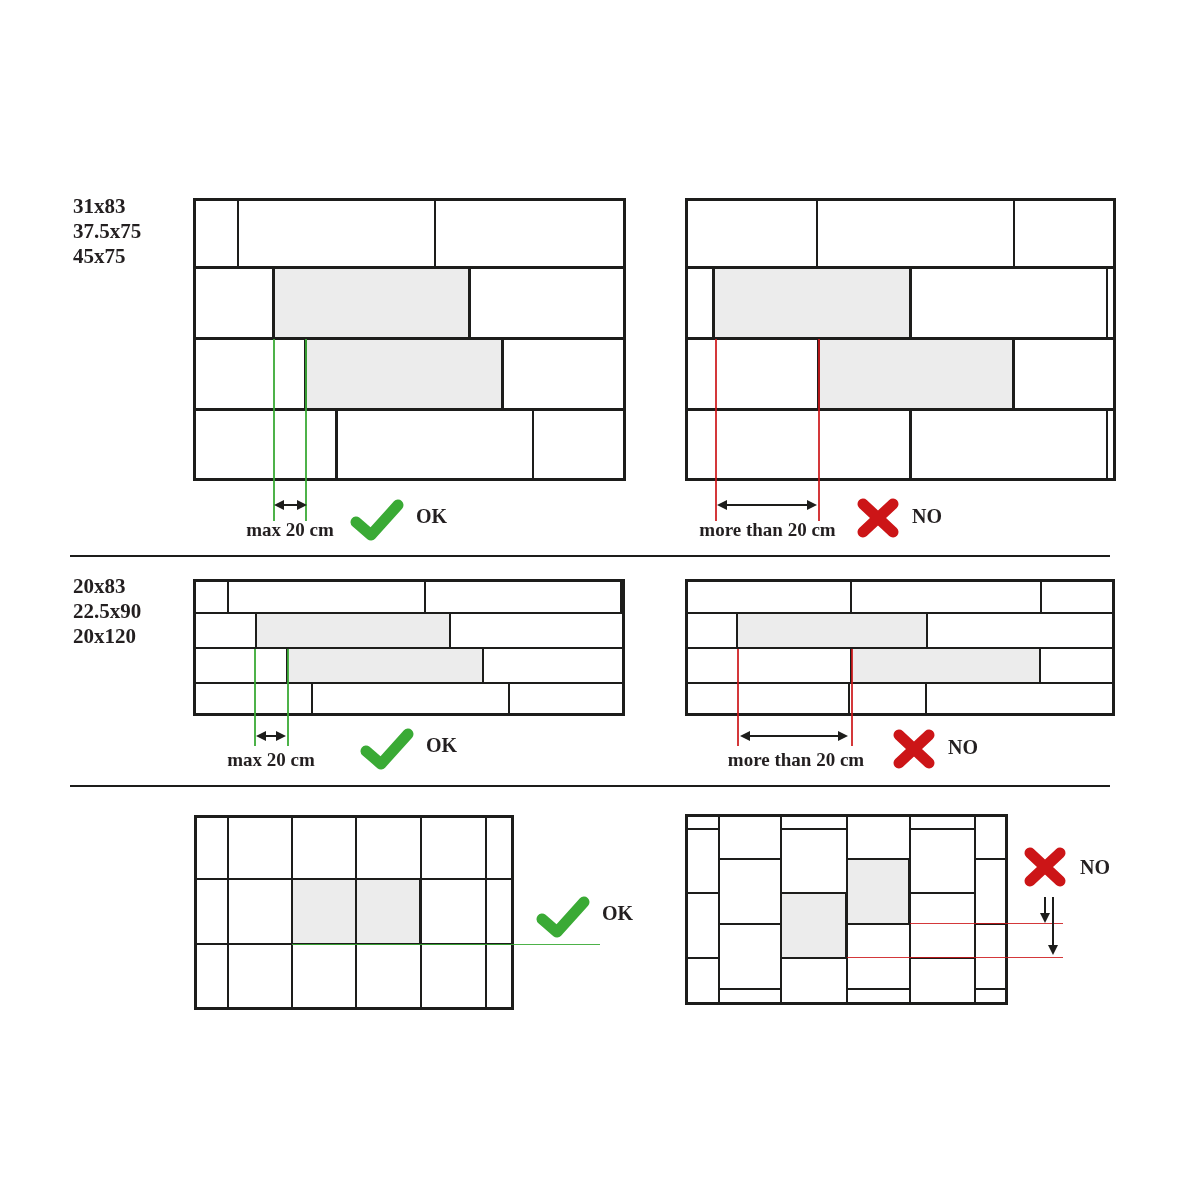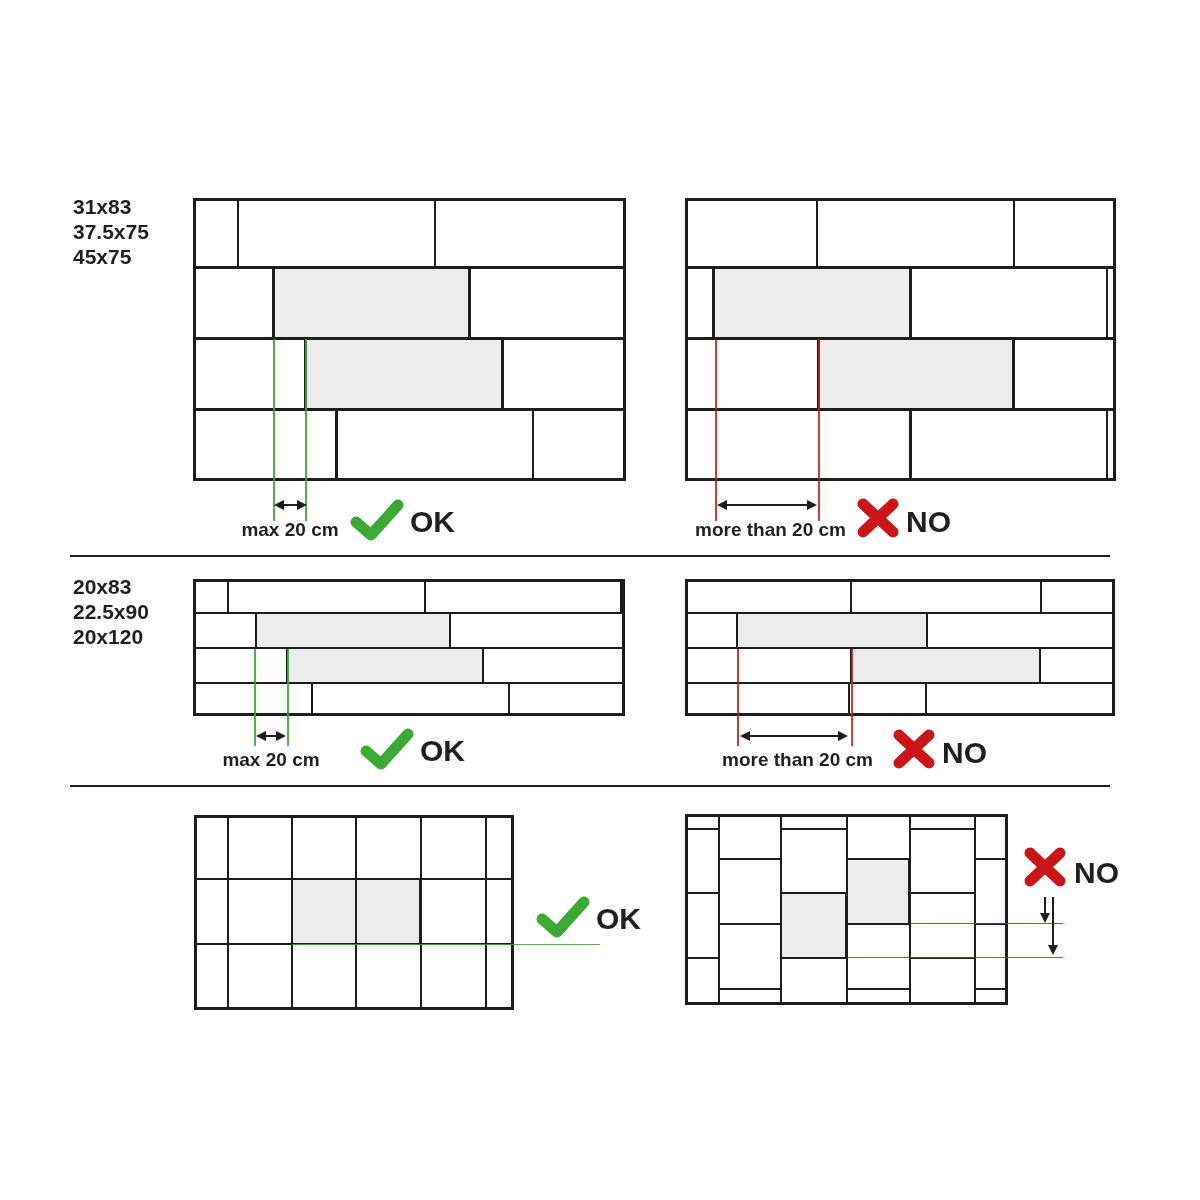--- a/index.html
+++ b/index.html
@@ -1,32 +1,32 @@
 <!DOCTYPE html>
 <html style="--accent-green: #3aaa35; --accent-red: #cc1517; --line: #1d1d1b; --tile-fill: #ececec; --background: #ffffff;"><head>
 <meta charset="utf-8">
 <style>
   :root{
     --accent-green:#3aaa35; --accent-red:#cc1517; --line:#1d1d1b;
     --tile-fill:#ececec; --background:#ffffff; --text:#231f20;
   }
   html,body{margin:0;padding:0;background:#fff;}
   .canvas{position:relative;width:1200px;height:1200px;background:var(--background);
-    font-family:Liberation Sans, sans-serif; color:var(--text); overflow:hidden;}
+    font-family:Liberation Serif, serif; color:var(--text); overflow:hidden;}
   .abs{position:absolute;}
   .rect{position:absolute;border:3px solid var(--line);box-sizing:border-box;background:#fff;}
   .hl{position:absolute;background:var(--line);}
   .vl{position:absolute;background:var(--line);}
   .grey{position:absolute;background:var(--tile-fill);border:3px solid var(--line);box-sizing:border-box;}
   .grey2{position:absolute;background:var(--tile-fill);border:2px solid var(--line);box-sizing:border-box;}
   .gv{position:absolute;background:var(--accent-green);opacity:.9;}
   .rv{position:absolute;background:var(--accent-red);opacity:.85;}
   .sizes{position:absolute;font-weight:bold;font-size:21px;line-height:25px;color:var(--text);}
   .meas{position:absolute;font-weight:bold;font-size:19px;text-align:center;color:var(--text);white-space:nowrap;}
-  .verdict{position:absolute;font-weight:bold;font-size:30px;color:var(--text);}
+  .verdict{position:absolute;font-weight:bold;font-size:20px;color:var(--text);margin-left:6px;}
   .tri-l{position:absolute;width:0;height:0;border-top:5px solid transparent;border-bottom:5px solid transparent;border-right:10px solid var(--line);}
   .tri-r{position:absolute;width:0;height:0;border-top:5px solid transparent;border-bottom:5px solid transparent;border-left:10px solid var(--line);}
   .tri-d{position:absolute;width:0;height:0;border-left:5px solid transparent;border-right:5px solid transparent;border-top:10px solid var(--line);}
   .check{color:var(--accent-green);}
   .cross{color:var(--accent-red);}
   svg{display:block;}
 </style>
 </head>
 <body>
 

